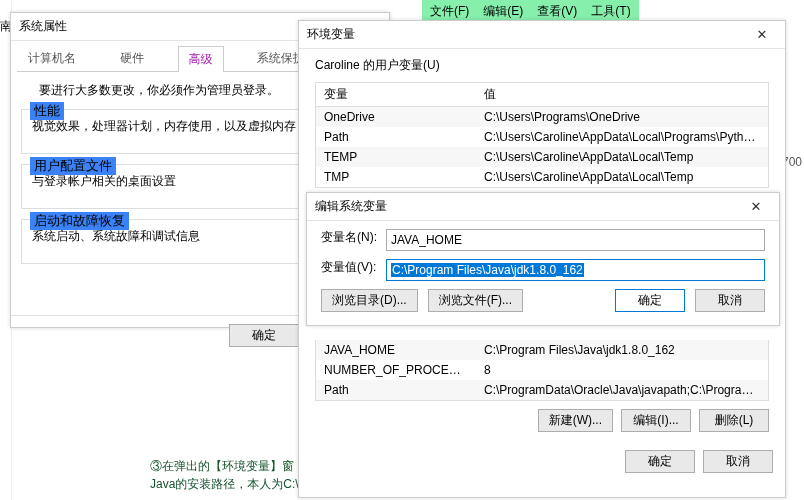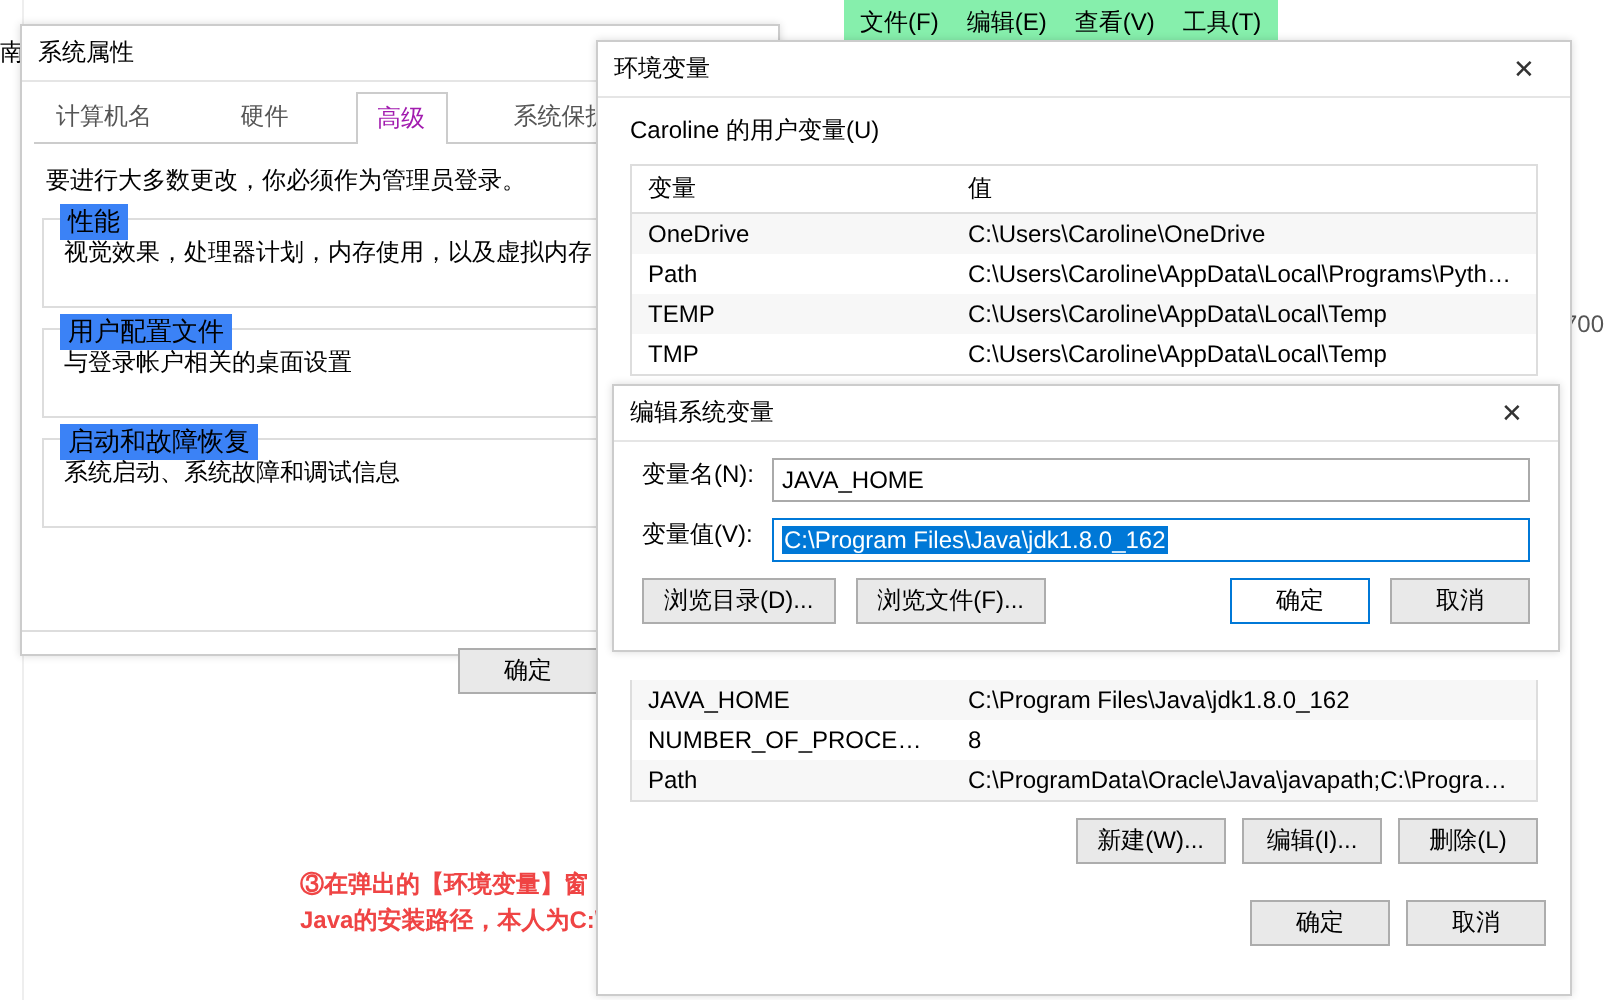--- a/index.html
+++ b/index.html
@@ -10,40 +10,40 @@
   .winctrls { display: flex; gap: 4px; }
   .winctrls span { width: 30px; text-align: center; color: #333; font-size: 13px; line-height: 16px; }
   .menubar { position: absolute; top: 0; left: 410px; height: 22px; display: flex; gap: 6px; padding: 2px 4px; background: #86efac; z-index: 1; margin-left: 12px; }
   .menubar span { padding: 1px 4px; }
   .left-edge { position: absolute; left: 0; top: 0; width: 12px; height: 500px; background: #fff; border-right: 1px solid #eee; z-index: 3; padding-top: 18px; text-align: center; }
   .tabstrip { display: flex; border-bottom: 1px solid #ccc; margin: 4px 6px 0 6px; justify-content: space-between; }
   .tab { padding: 4px 10px; border: 1px solid transparent; border-bottom: none; margin-right: -1px; color: #555; }
   .tab.active { border-color: #ccc; background: #fff; position: relative; top: 1px; color: #a21caf; }
   .group { border: 1px solid #ddd; margin: 10px; padding: 8px 10px 18px 10px; position: relative; }
   .group-title { position: absolute; top: -8px; left: 8px; background: #3b82f6; padding: 0 4px; font-size: 13px; }
-  .hint { margin: 10px 12px; }
+  .hint { margin: 10px 28px; }
   .btnrow { display: flex; justify-content: flex-end; gap: 8px; padding: 8px 12px 12px 12px; }
   .btn { min-width: 70px; height: 23px; border: 1px solid #adadad; background: #e9e9e9; display: inline-flex; align-items: center; justify-content: center; padding: 0 10px; cursor: default; }
   .btn.primary { border-color: #0078d7; background: #fff; }
   .tbl-wrap { border: 1px solid #ddd; margin: 8px 16px; }
   .tbl-head, .tbl-row { display: flex; }
   .tbl-head { border-bottom: 1px solid #ddd; background: #fff; }
   .tbl-row:nth-child(odd) { background: #f7f7f7; }
   .cell { padding: 3px 8px; white-space: nowrap; overflow: hidden; text-overflow: ellipsis; }
   .c1 { width: 160px; }
   .c2 { flex: 1; }
   .field { display: flex; margin: 8px 14px; }
   .field label { width: 65px; }
   .field input { flex: 1; height: 22px; border: 1px solid #aaa; padding: 0 4px; }
   .selected-text { background: #0078d7; color: #fff; padding: 0 1px; }
   .edit-win .btnrow-left { display: flex; gap: 10px; margin: 6px 14px 14px 14px; }
   .edit-win .btnrow-left .spacer { flex: 1; }
   .sec-head { margin: 8px 16px 4px 16px; }
   .sysvar-btns { display: flex; justify-content: flex-end; gap: 8px; margin: 6px 16px 10px 16px; }
-  .foot-text { position: absolute; left: 150px; top: 433px; font-size: 12px; line-height: 18px; color: #ef4444; font-weight: bold; }
+  .foot-text { position: absolute; left: 150px; top: 457px; font-size: 12px; line-height: 18px; color: #14532d; }
   .circ { display: inline-block; }
 </style>
 </head>
 <body>
 
 <div style="position:absolute; right:2px; top:155px; font-size:12px; color:#555;">7700</div>
 
 <div class="menubar">
   <span>文件(F)</span>
   <span>编辑(E)</span>
@@ -98,21 +98,21 @@
   </div>
   <div class="sec-head">Caroline 的用户变量(U)</div>
   <div class="tbl-wrap">
     <div class="tbl-head">
       <div class="cell c1">变量</div>
       <div class="cell c2">值</div>
     </div>
     <div id="user-rows">
         <div class="tbl-row">
           <div class="cell c1">OneDrive</div>
-          <div class="cell c2">C:\Users\Caroline\OneDrive</div>
+          <div class="cell c2">C:\Users\Programs\OneDrive</div>
         </div>
         <div class="tbl-row">
           <div class="cell c1">Path</div>
           <div class="cell c2">C:\Users\Caroline\AppData\Local\Programs\Python\Python35\S...</div>
         </div>
         <div class="tbl-row">
           <div class="cell c1">TEMP</div>
           <div class="cell c2">C:\Users\Caroline\AppData\Local\Temp</div>
         </div>
         <div class="tbl-row">

